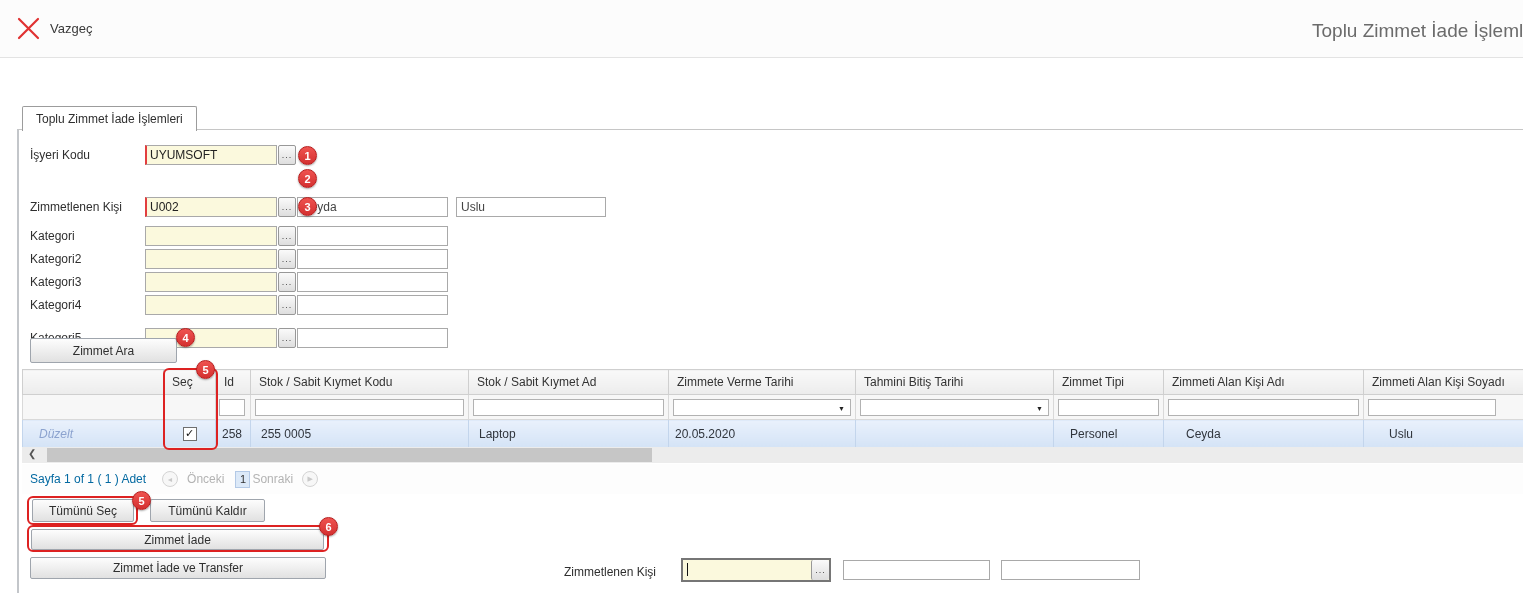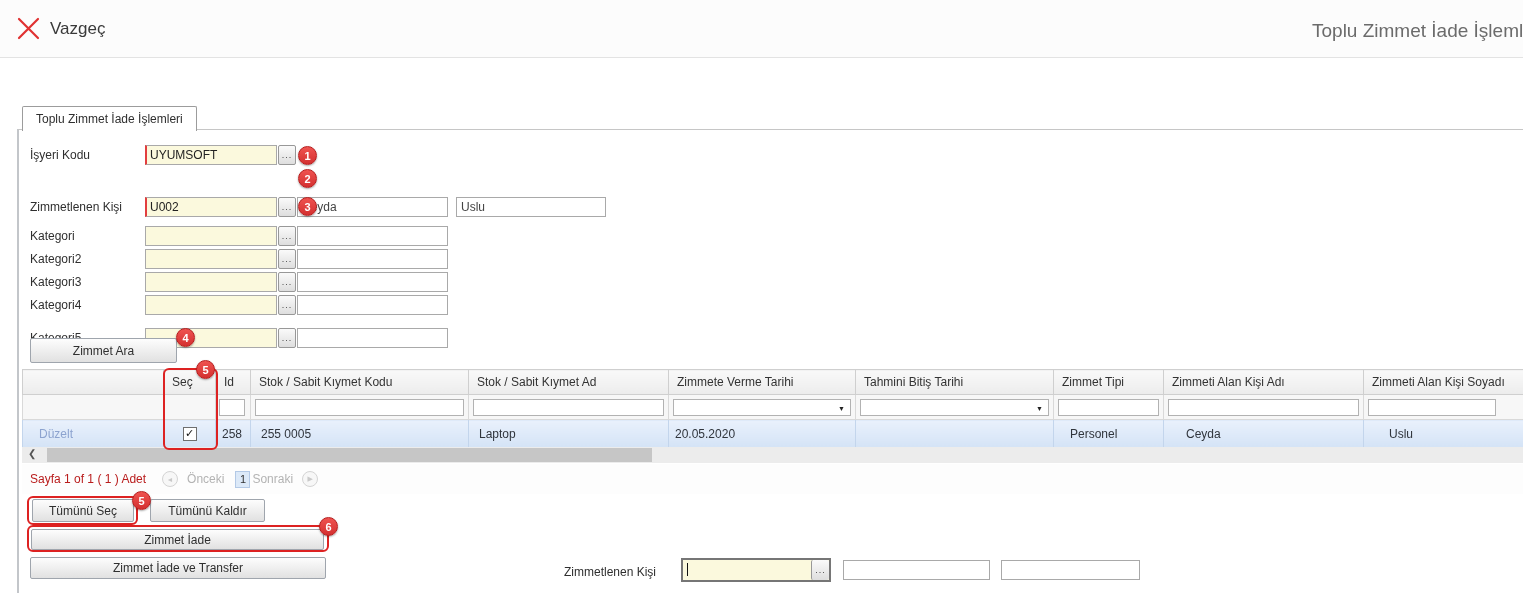--- a/index.html
+++ b/index.html
@@ -4,21 +4,21 @@
 <style>
   * { box-sizing: border-box; margin: 0; padding: 0; }
   html, body { width: 1523px; height: 593px; overflow: hidden; background: #fff; }
   body { font-family: "Liberation Sans", "DejaVu Sans", sans-serif; font-size: 12px; color: #333; }
   .screen { position: relative; width: 1523px; height: 593px; overflow: hidden; background: #fff; }
 
   
   .topbar { position: absolute; left: 0; top: 0; width: 1523px; height: 58px;
             background: #fcfcfc; border-bottom: 1px solid #e3e3e3; }
   .cancel-btn { position: absolute; left: 16px; top: 16px; display: flex; align-items: center; gap: 9px; cursor: pointer; }
-  .cancel-label { font-size: 17px; color: #3a3a3a; }
+  .cancel-label { font-size: 13px; color: #3a3a3a; }
   .page-title { position: absolute; left: 1312px; top: 20px; font-size: 19px; color: #6b6b6b; white-space: nowrap; }
 
   
   .tab { position: absolute; left: 22px; top: 106px; height: 25px; padding: 0 13px; z-index: 2;
          background: #fff; border: 1px solid #9c9c9c; border-bottom: none; border-radius: 2px 2px 0 0;
          display: flex; align-items: center; font-size: 12px; color: #2f2f2f; }
   .panel-top { position: absolute; left: 18px; top: 129px; width: 1505px; height: 1px; background: #c6c6c6; z-index: 1; }
   .panel-left { position: absolute; left: 17px; top: 129px; width: 2px; height: 464px; background: #c3c6ca; }
 
   
@@ -50,35 +50,35 @@
   td.f { height: 25px; background: #f7f7f7; border: 1px solid #d9d9d9; border-left: none; border-top: none; padding: 0; }
   td.f:first-child { border-left: 1px solid #d9d9d9; }
   .finput { width: calc(100% - 8px); margin: 0 4px; height: 17px; border: 1px solid #b2b2b2; background: #fff;
             font-family: inherit; font-size: 11px; padding: 0 3px; }
   .finput.small { width: 26px; margin: 0 3px; }
   .fcombo { position: relative; margin: 0 4px; height: 17px; border: 1px solid #b2b2b2; background: #fff; cursor: pointer; }
   .fcombo .combo-arrow { position: absolute; right: 5px; top: 5px; font-size: 7px; color: #222; }
   tr.data td { height: 28px; background: linear-gradient(#e9f1fc, #d4e3f6); border-right: 1px solid #c3d5ec;
                border-bottom: 1px solid #bcd0ea; padding: 0 0 0 10px; color: #30353c; }
   tr.data td:first-child { border-left: 1px solid #c3d5ec; }
-  .edit-link { color: #8ca3cf; cursor: pointer; padding-left: 6px; }
+  .edit-link { color: #8ca3cf; cursor: pointer; padding-left: 6px; font-style: italic; }
   .checkbox { width: 14px; height: 14px; border: 1px solid #6f6f6f; background: #fff; margin: 0 auto;
               display: flex; align-items: center; justify-content: center; font-size: 11px; font-weight: bold;
               color: #111; cursor: pointer; }
   td.cell-sec { padding: 0 !important; text-align: center; }
 
   
   .hscroll { position: absolute; left: 22px; top: 447px; width: 1501px; height: 16px; background: #ececec; }
   .hscroll .scroll-left { position: absolute; left: 6px; top: 1px; font-size: 10px; color: #555; cursor: pointer; }
   .hscroll .thumb { position: absolute; left: 25px; top: 1px; width: 605px; height: 14px; background: #c6c6c6; cursor: grab; }
 
   
   .pager { position: absolute; left: 22px; top: 464px; width: 1501px; height: 30px; display: flex;
            align-items: center; padding-left: 8px; background: #fdfdfd; }
-  .pager .summary { color: #b91c1c; }
+  .pager .summary { color: #0369a1; }
   .pcirc { width: 16px; height: 16px; border-radius: 50%; border: 1px solid #d4d4d4; background: #f7f7f7;
            color: #c9c9c9; font-size: 7px; display: flex; align-items: center; justify-content: center; cursor: pointer; }
   .pgray { color: #b3b3b3; text-align: center; }
   .pnum { min-width: 15px; height: 17px; background: #dce9f8; border: 1px solid #b3c9e6; color: #333;
           display: flex; align-items: center; justify-content: center; font-size: 11px; cursor: pointer; }
 
   
   .bottom-label { position: absolute; left: 564px; top: 565px; color: #2f2f2f; }
   .focus-lookup { position: absolute; left: 681px; top: 558px; width: 150px; height: 24px;
                   border: 2px solid #767676; display: flex; background: #fbf9dd; }

